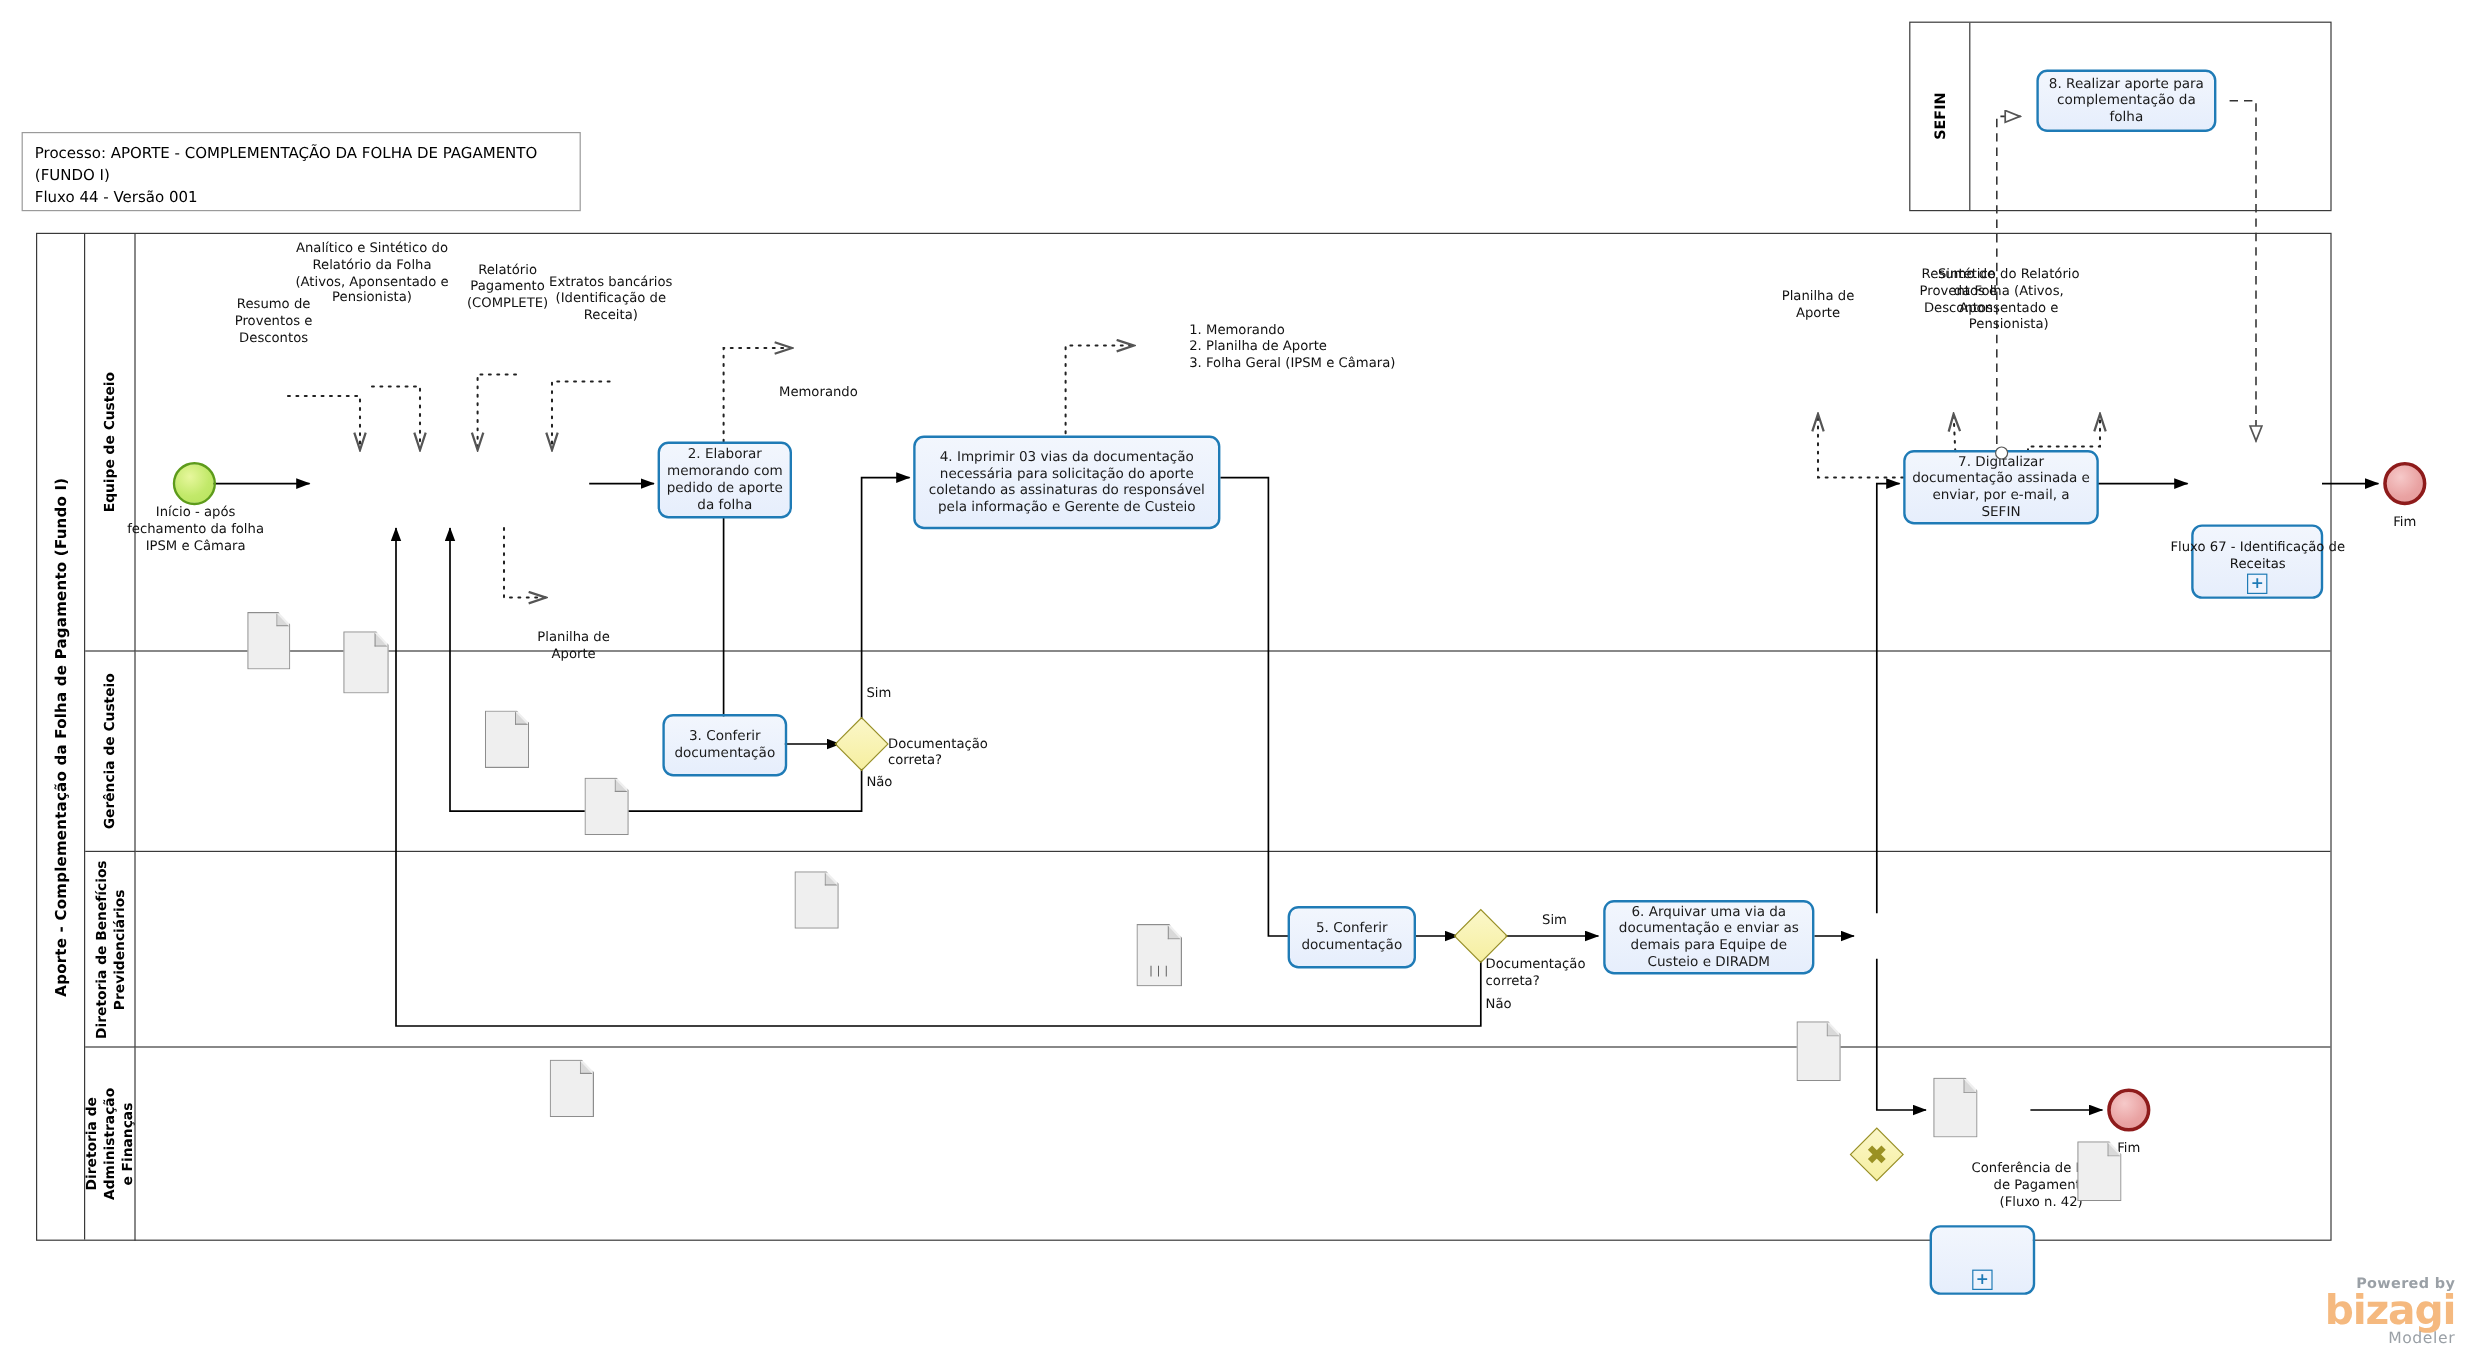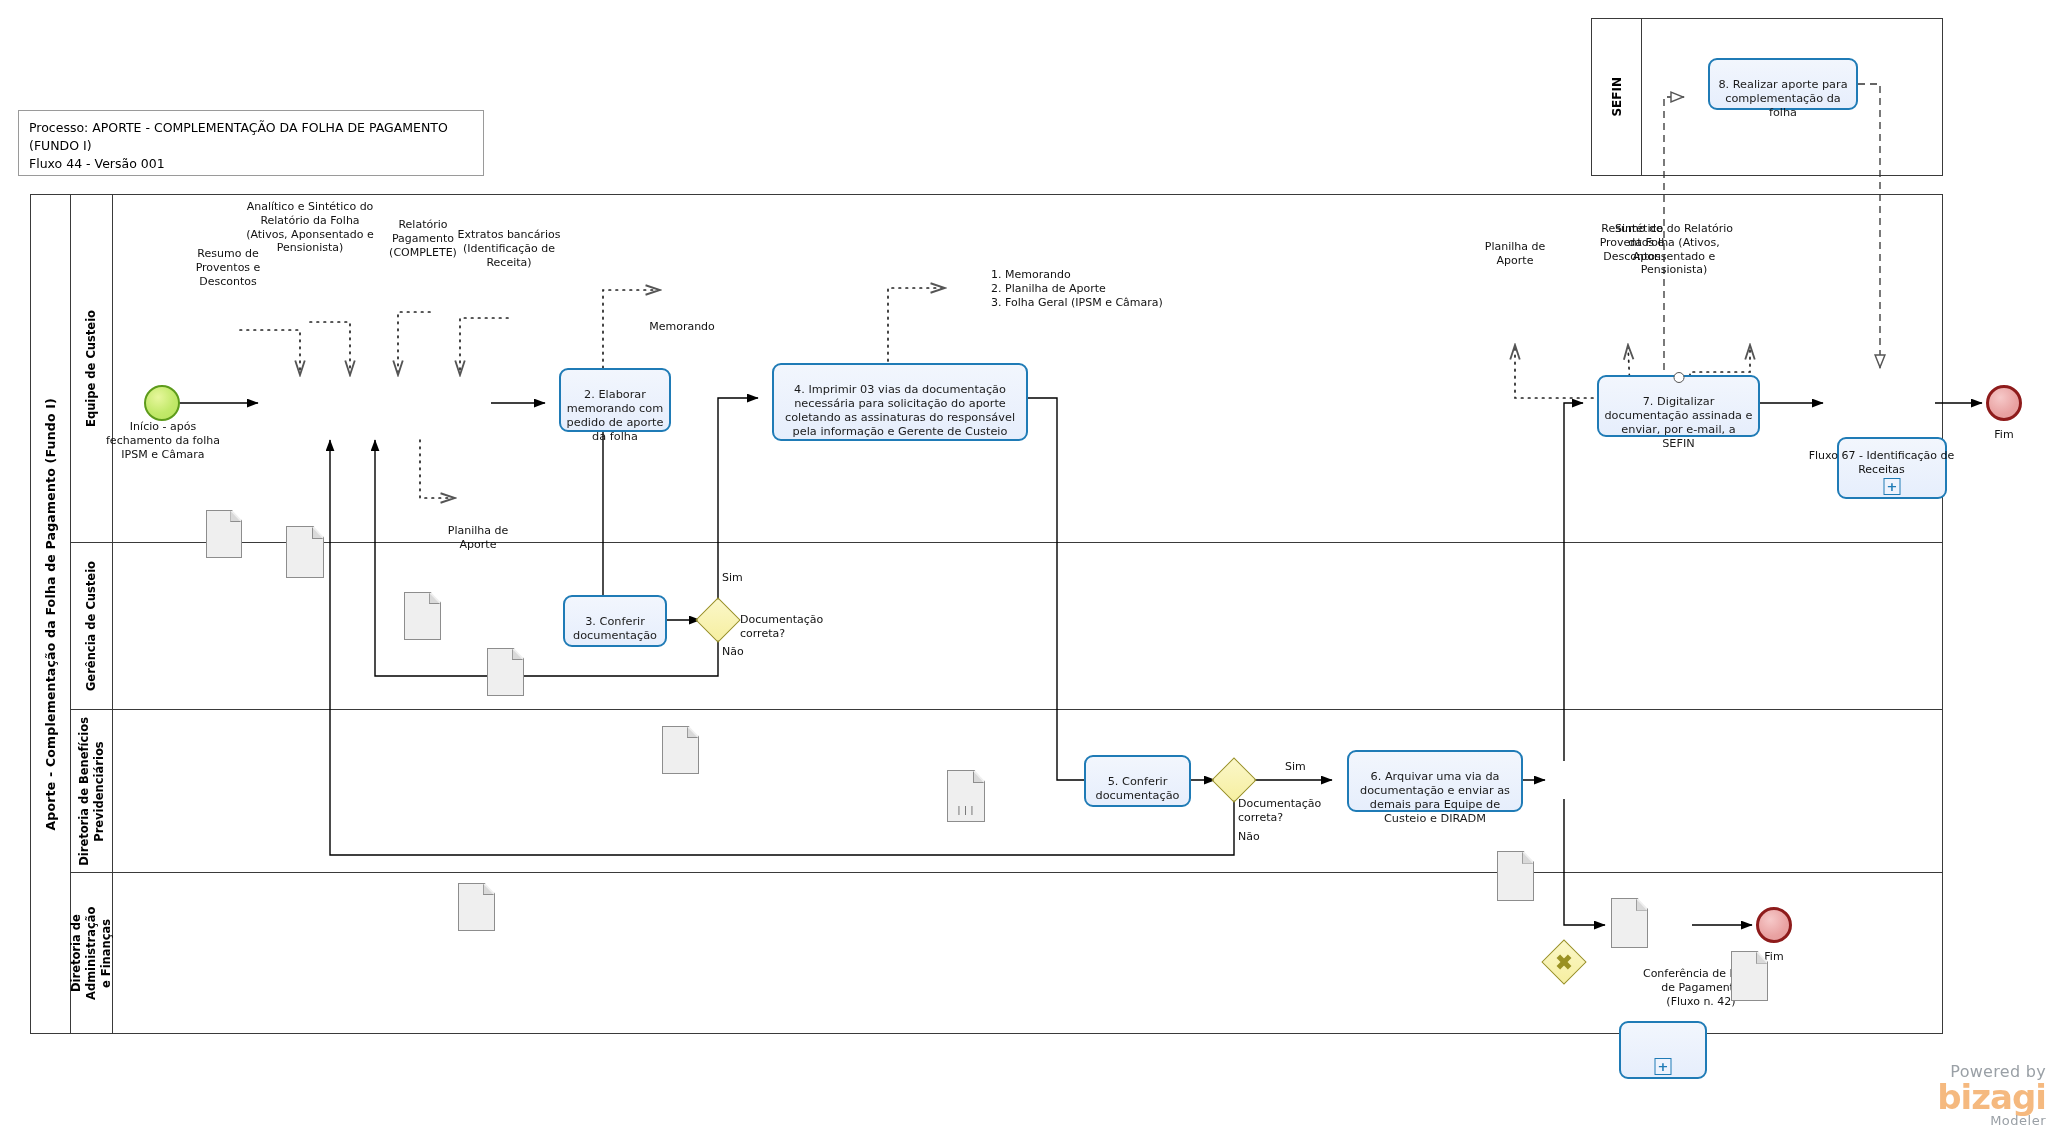--- a/index.html
+++ b/index.html
@@ -47,23 +47,23 @@
     border-right:1px solid #3a3a3a;
     display:flex;align-items:center;justify-content:center;
     font-weight:bold;font-size:12px;
   }
   .pool2-title span{writing-mode:vertical-rl;transform:rotate(180deg);}
 
   
   .task{
     border:2px solid #1f7bb6;border-radius:9px;
     background:linear-gradient(180deg,#f2f6fd 0%,#e6eefc 100%);
-    display:flex;justify-content:center;
+    display:flex;align-items:center;justify-content:center;
     text-align:center;font-size:11.3px;line-height:1.25;color:#1a1a1a;
-    padding:18px 5px;box-shadow:0 0 0 0 rgba(0,0,0,0);margin-left:11px;
+    padding:0 5px;box-shadow:0 0 0 0 rgba(0,0,0,0);
   }
   .task-sub{position:relative;}
   .subproc-mark{
     position:absolute;left:50%;bottom:2px;transform:translateX(-50%);
     width:15px;height:15px;border:1.4px solid #1f7bb6;background:#eef3fd;
     display:flex;align-items:center;justify-content:center;
     font-size:13px;line-height:1;color:#1f7bb6;font-weight:bold;
   }
   .task .msg-dot{
     position:absolute;top:-5px;left:50%;transform:translateX(-50%);
@@ -115,21 +115,21 @@
   .lbl{
     font-size:11px;color:#111;line-height:1.25;text-align:center;white-space:pre-line;
   }
   .lbl-l{text-align:left;}
 
   
   svg.flow{position:absolute;left:0;top:0;width:2062px;height:1134px;overflow:visible;pointer-events:none;}
 
   
   .bz{position:absolute;text-align:right;}
-  .bz .pw{font-size:16px;color:#9aa0a6;letter-spacing:.3px;}
+  .bz .pw{font-size:12px;color:#9aa0a6;letter-spacing:.3px;font-weight:bold;}
   .bz .nm{font-size:34px;color:#f5b97f;font-weight:bold;letter-spacing:-1px;line-height:.95;}
   .bz .md{font-size:13px;color:#9aa0a6;letter-spacing:.5px;}
 </style>
 </head>
 <body>
 
 <div id="canvas">
 
   <div class="abs info-box" style="left:18px;top:110px;width:466px;height:66px;">
     <div>Processo: APORTE - COMPLEMENTAÇÃO DA FOLHA DE PAGAMENTO (FUNDO  I)</div>

